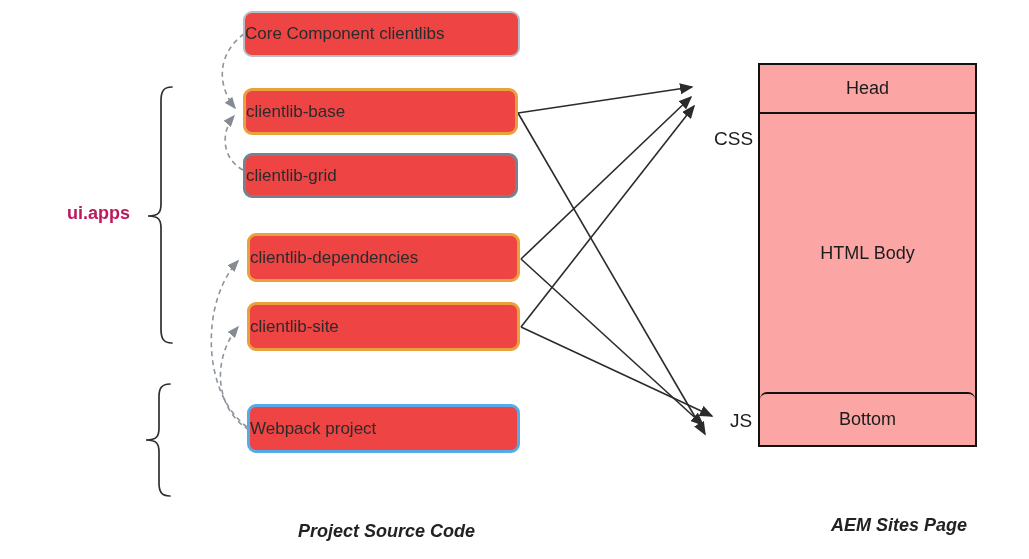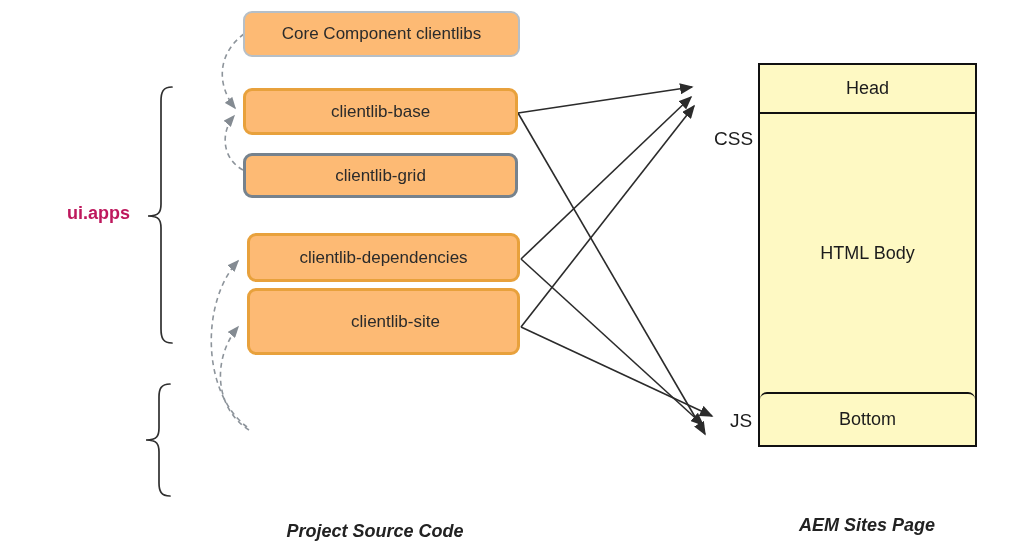--- a/index.html
+++ b/index.html
@@ -7,43 +7,43 @@
     position:relative;
     width:1029px;height:559px;
     background:#ffffff;
     font-family:"Liberation Sans", sans-serif;
     color:#262626;
     overflow:hidden;
   }
   svg.overlay{position:absolute;left:0;top:0;width:1029px;height:559px;pointer-events:none;}
   .node{
     position:absolute;
-    background:#fdba74;
+    background:#ef4444;
     border:3px solid #999;
     border-radius:9px;
-    display:flex;align-items:center;justify-content:center;
+    display:flex;align-items:center;
     font-size:17px;
     color:#2b2b2b;
     box-sizing:border-box;
     text-align:center;
   }
   .node.thin{border-width:2.5px;}
   .group-label{
     position:absolute;
     font-weight:bold;
     font-size:18px;
     color:#be185d;
     text-align:right;
   }
   .page-rect{
     position:absolute;
     left:758px;top:63px;width:219px;height:384px;
     border:2.5px solid #111;
     box-sizing:border-box;
-    background:#fef9c3;
+    background:#fca5a5;
     display:flex;flex-direction:column;
   }
   .page-section{
     display:flex;align-items:center;justify-content:center;
     font-size:18px;color:#1c1c1c;
     box-sizing:border-box;
   }
   .page-head{height:49px;border-bottom:2.5px solid #111;}
   .page-body{flex:1;}
   .page-bottom{height:53px;border-top:2.5px solid #111;border-radius:7px;}
@@ -51,21 +51,21 @@
     position:absolute;
     font-size:19px;
     color:#1c1c1c;
   }
   .caption{
     position:absolute;
     font-style:italic;
     font-weight:600;
     font-size:18px;
     color:#222;
-    text-align:center;
+    text-align:right;
   }
 </style>
 </head>
 <body>
 
 <div id="stage">
 
   <svg class="overlay" viewBox="0 0 1029 559">
     <defs>
       <marker id="ah-black" markerWidth="9" markerHeight="7" refX="7.5" refY="3.5" orient="auto">
@@ -105,24 +105,27 @@
   </div>
 
   <div class="node" style="left: 243px; top: 88px; width: 275px; height: 47px; border-color: rgb(232, 161, 60);">
     <span>clientlib-base</span>
   </div>
 
   <div class="node" style="left: 247px; top: 233px; width: 273px; height: 49px; border-color: rgb(232, 161, 60);">
     <span>clientlib-dependencies</span>
   </div>
 
-  <div class="node" style="left: 247px; top: 288px; width: 273px; height: 67px; border-color: rgb(232, 161, 60); padding-left: 24px;">
+  <div class="node" style="left: 247px; top: 302px; width: 273px; height: 49px; border-color: rgb(232, 161, 60);">
     <span>clientlib-site</span>
   </div>
 
+  <div class="node" style="left: 247px; top: 404px; width: 273px; height: 49px; border-color: rgb(85, 170, 232);">
+    <span>Webpack project</span>
+  </div>
 
   <div class="output-label" style="left:714px;top:84px;margin-top:44px;">CSS</div>
   <div class="output-label" style="left:730px;top:410px;">JS</div>
 
   <div class="page-rect">
     <div class="page-section page-head">
       <span>Head</span>
     </div>
     <div class="page-section page-body">
       <span>HTML Body</span>

